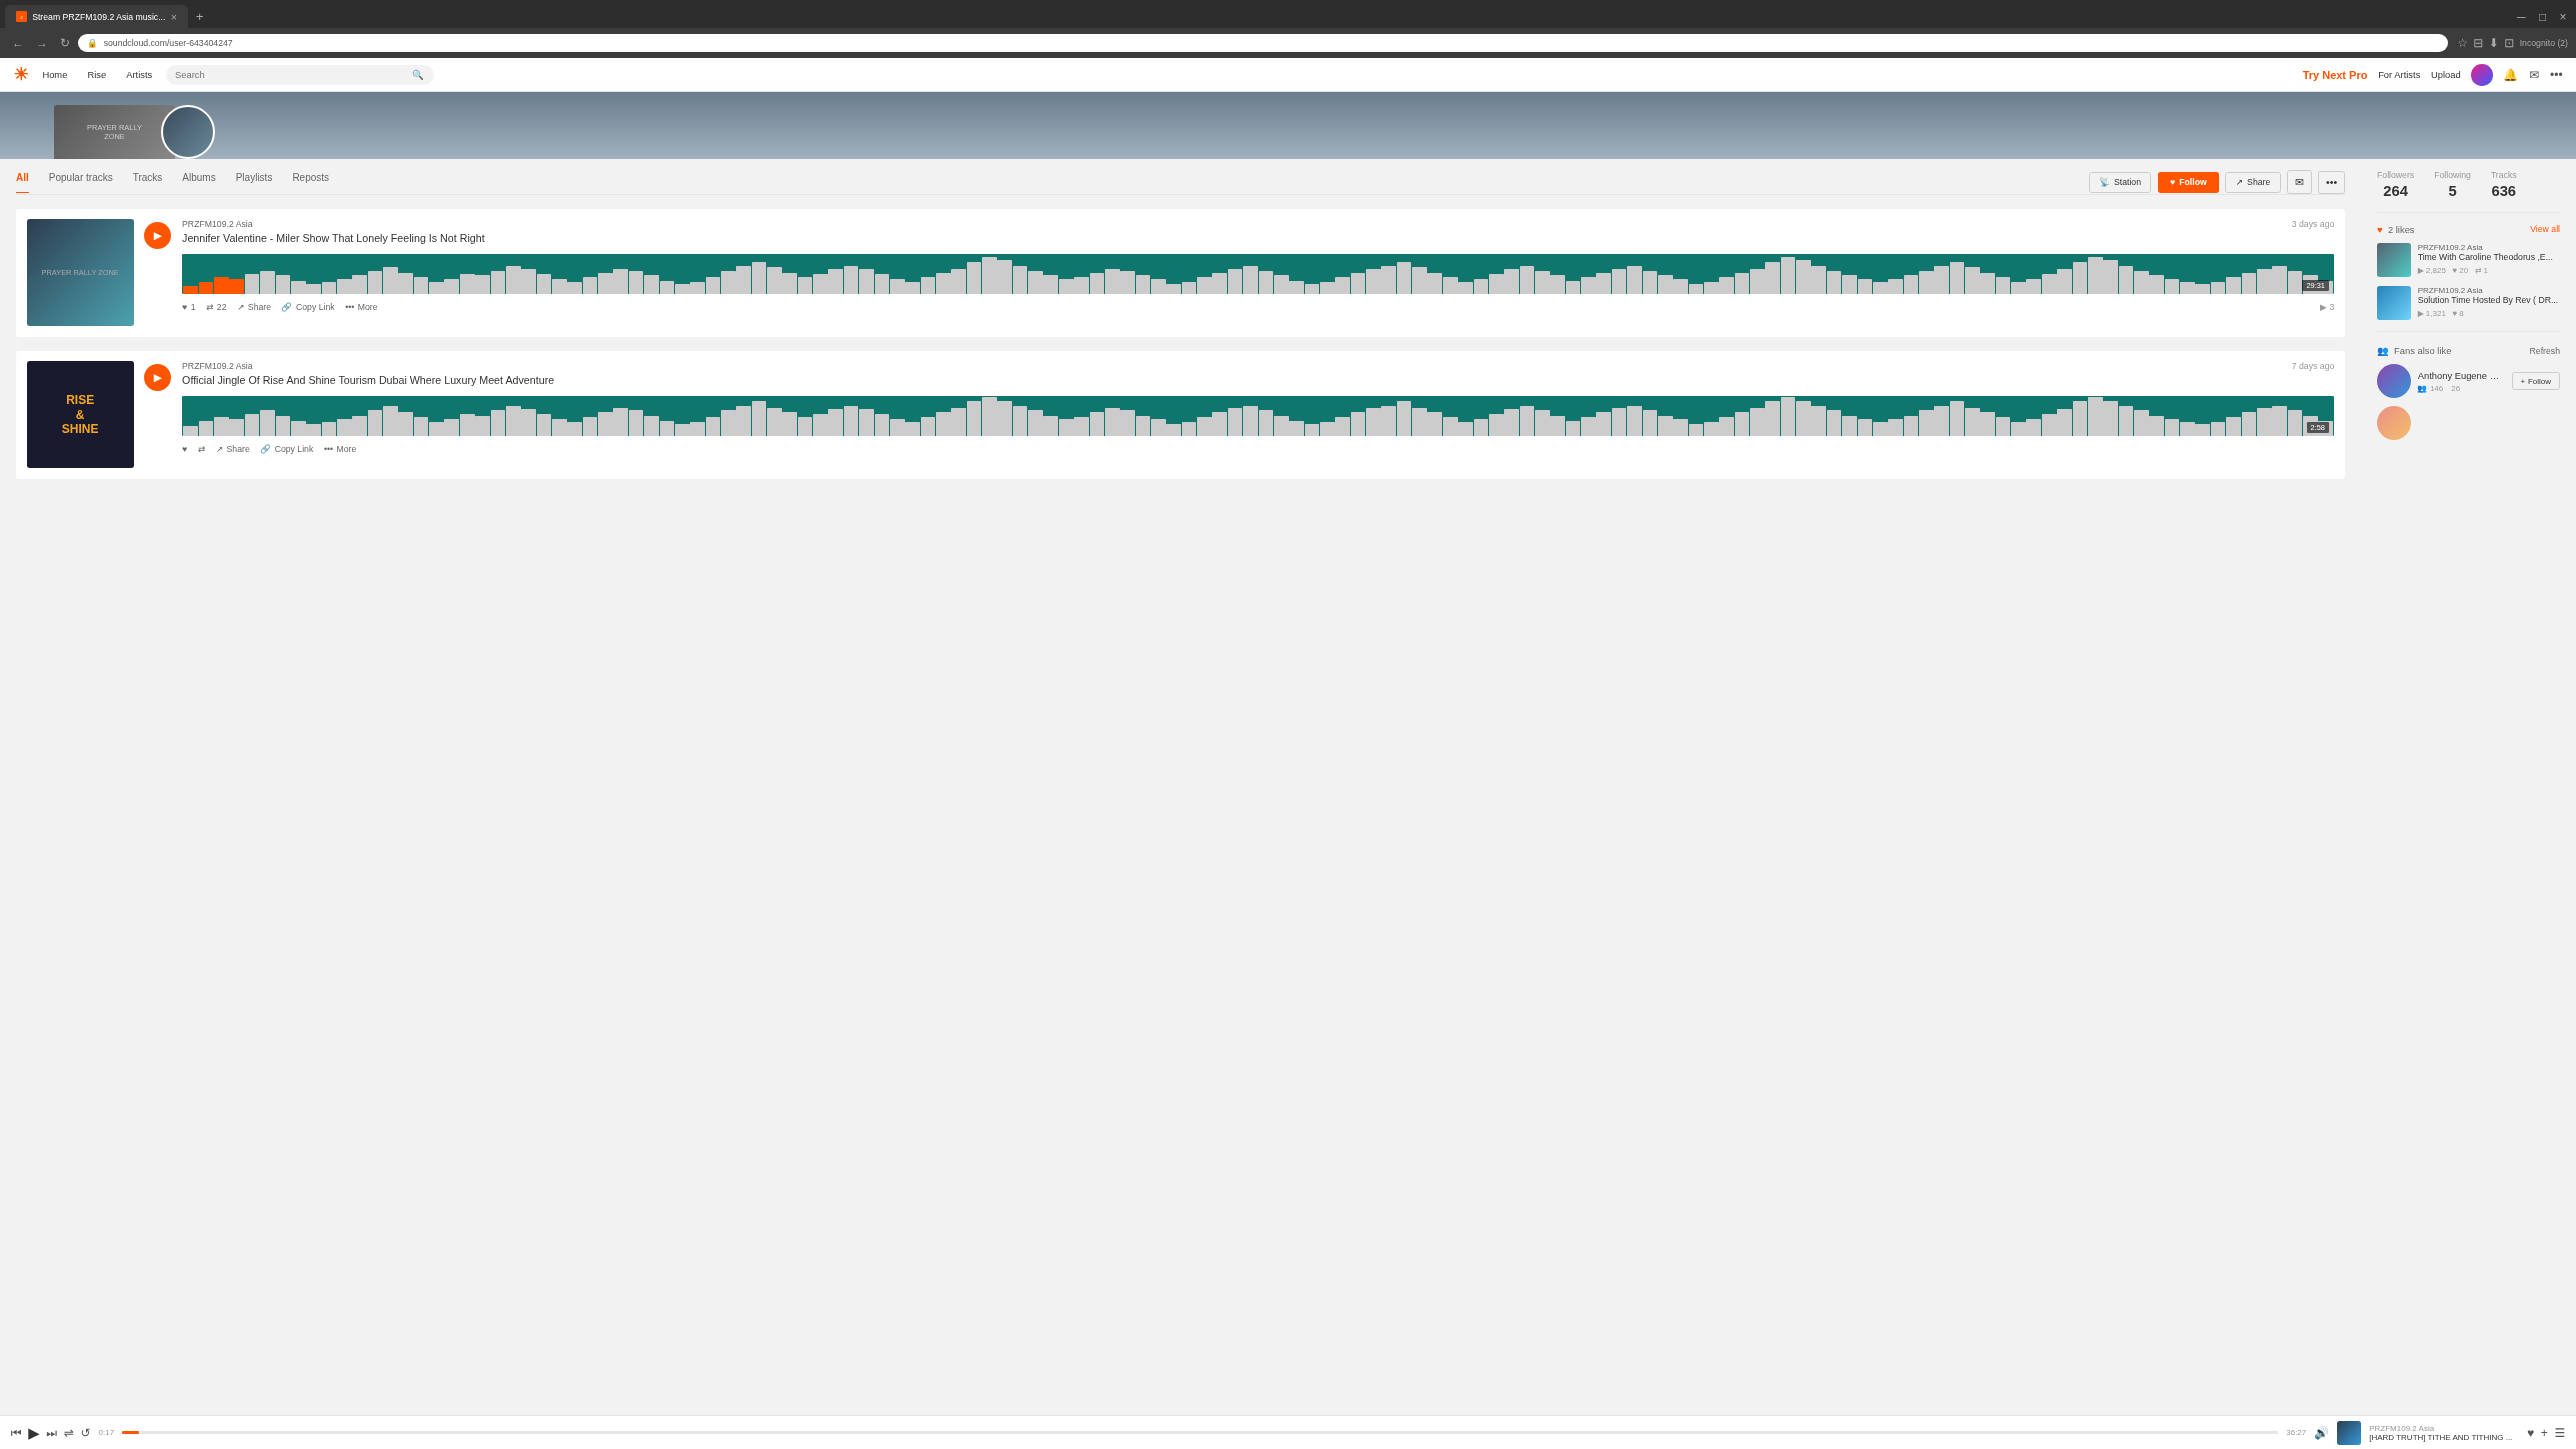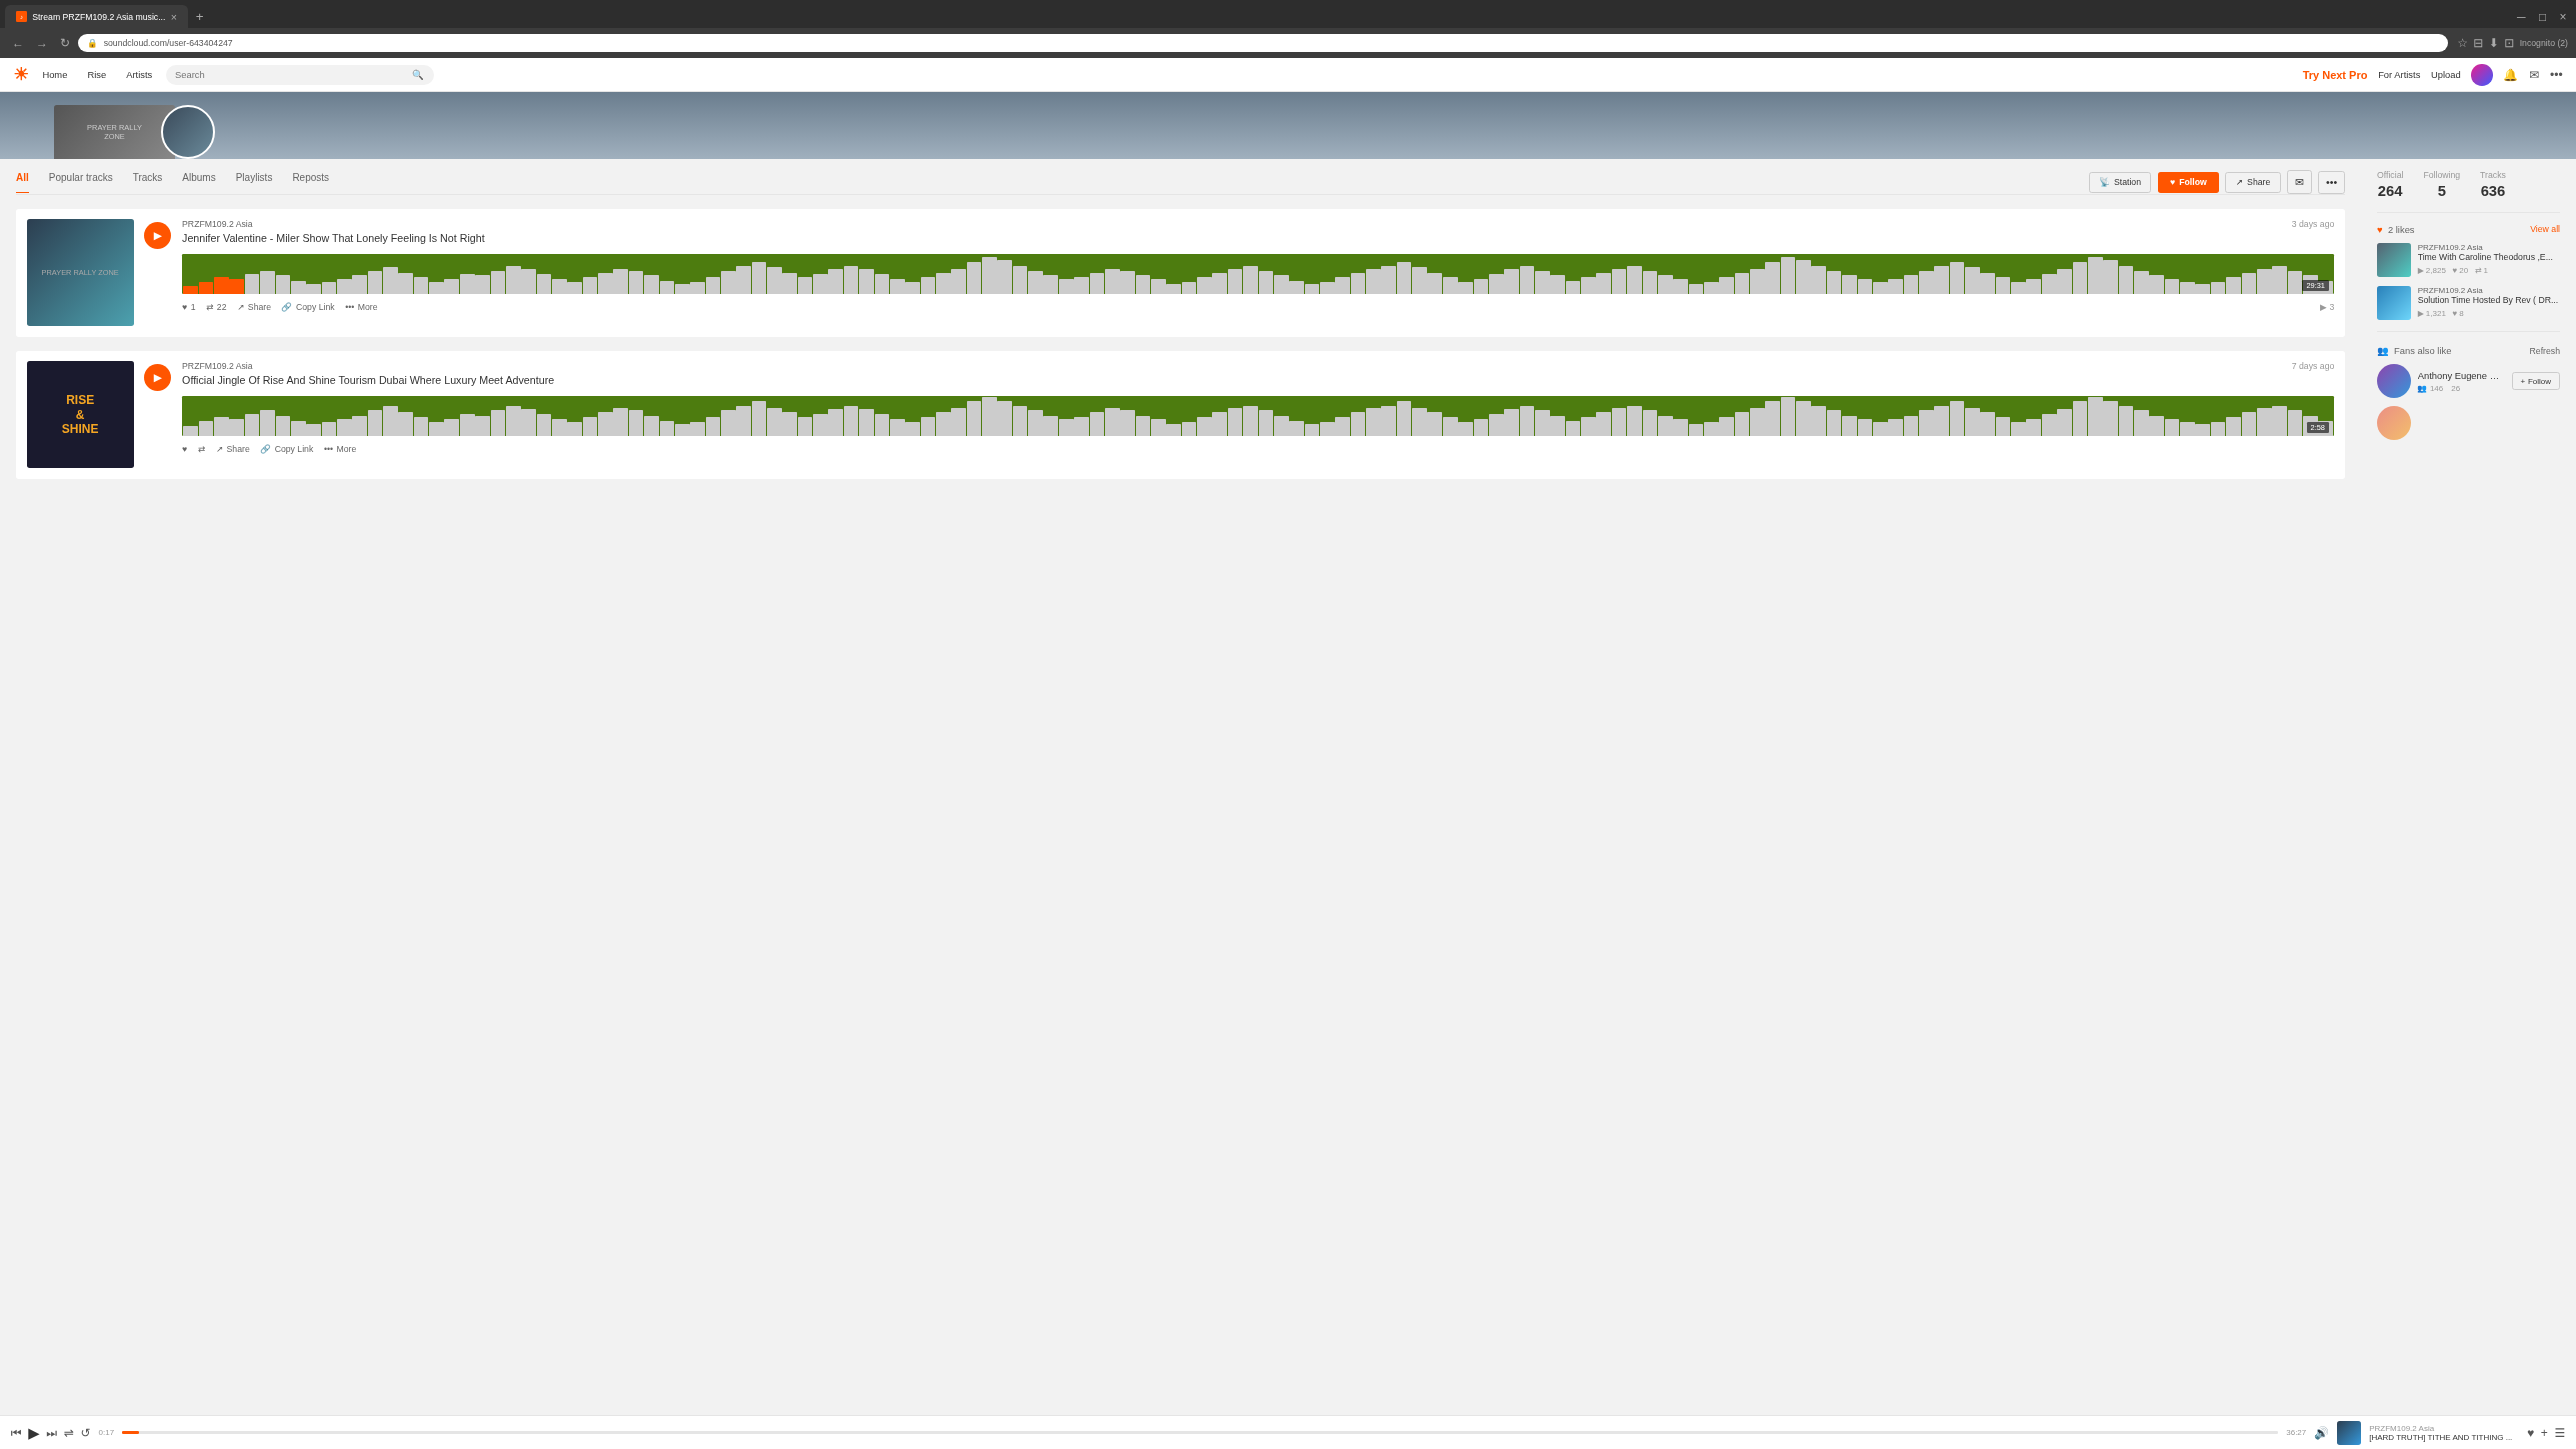--- a/index.html
+++ b/index.html
@@ -58,21 +58,21 @@
     .section-title { font-size: 12px; font-weight: 600; color: #333; margin-bottom: 10.7px; }
 
     
     .track-card { display: flex; gap: 10.7px; background: #fff; border-radius: 2.7px; margin-bottom: 13.4px; padding: 10.7px; }
     .track-thumb { width: 107px; height: 107px; flex-shrink: 0; border-radius: 2.7px; overflow: hidden; background: #888; }
     .track-info { flex: 1; min-width: 0; }
     .track-meta-row { display: flex; justify-content: space-between; align-items: center; margin-bottom: 2.7px; }
     .track-artist { font-size: 8.7px; color: #666; }
     .track-time { font-size: 8.7px; color: #999; }
     .track-title { font-size: 10.7px; font-weight: 500; color: #333; margin-bottom: 8px; line-height: 1.3; }
-    .waveform-container { height: 40px; background: #4d7c0f; border-radius: 1.3px; margin-bottom: 8px; position: relative; overflow: hidden; display: flex; align-items: flex-end; gap: 0.7px; padding: 0 1.3px; }
+    .waveform-container { height: 40px; background: #0f766e; border-radius: 1.3px; margin-bottom: 8px; position: relative; overflow: hidden; display: flex; align-items: flex-end; gap: 0.7px; padding: 0 1.3px; }
     .waveform-bar { background: #ccc; border-radius: 0.7px 0.7px 0 0; flex: 1; min-width: 1.3px; }
     .waveform-duration { position: absolute; bottom: 2.7px; right: 5.4px; background: rgba(0,0,0,0.6); color: #fff; font-size: 7.4px; padding: 1.3px 4px; border-radius: 1.3px; }
     .track-actions { display: flex; gap: 10.7px; align-items: center; }
     .track-action-btn { display: flex; align-items: center; gap: 3.4px; background: none; border: none; color: #666; font-size: 8.7px; cursor: pointer; }
     .track-plays { margin-left: auto; display: flex; align-items: center; gap: 2.7px; color: #999; font-size: 8.7px; }
 
     
     .play-btn { width: 27px; height: 27px; border-radius: 50%; background: #f50; border: none; color: #fff; font-size: 10.7px; cursor: pointer; display: flex; align-items: center; justify-content: center; flex-shrink: 0; align-self: flex-start; margin-top: 2.7px; }
 
     
@@ -599,21 +599,21 @@
           </div>
         </div>
 
       </div>
     </div>
 
     <div class="right-sidebar">
 
       <div class="stats-row">
         <div class="stat-item">
-          <div class="stat-label">Official</div>
+          <div class="stat-label">Followers</div>
           <div class="stat-value">264</div>
         </div>
         <div class="stat-item">
           <div class="stat-label">Following</div>
           <div class="stat-value">5</div>
         </div>
         <div class="stat-item">
           <div class="stat-label">Tracks</div>
           <div class="stat-value">636</div>
         </div>

